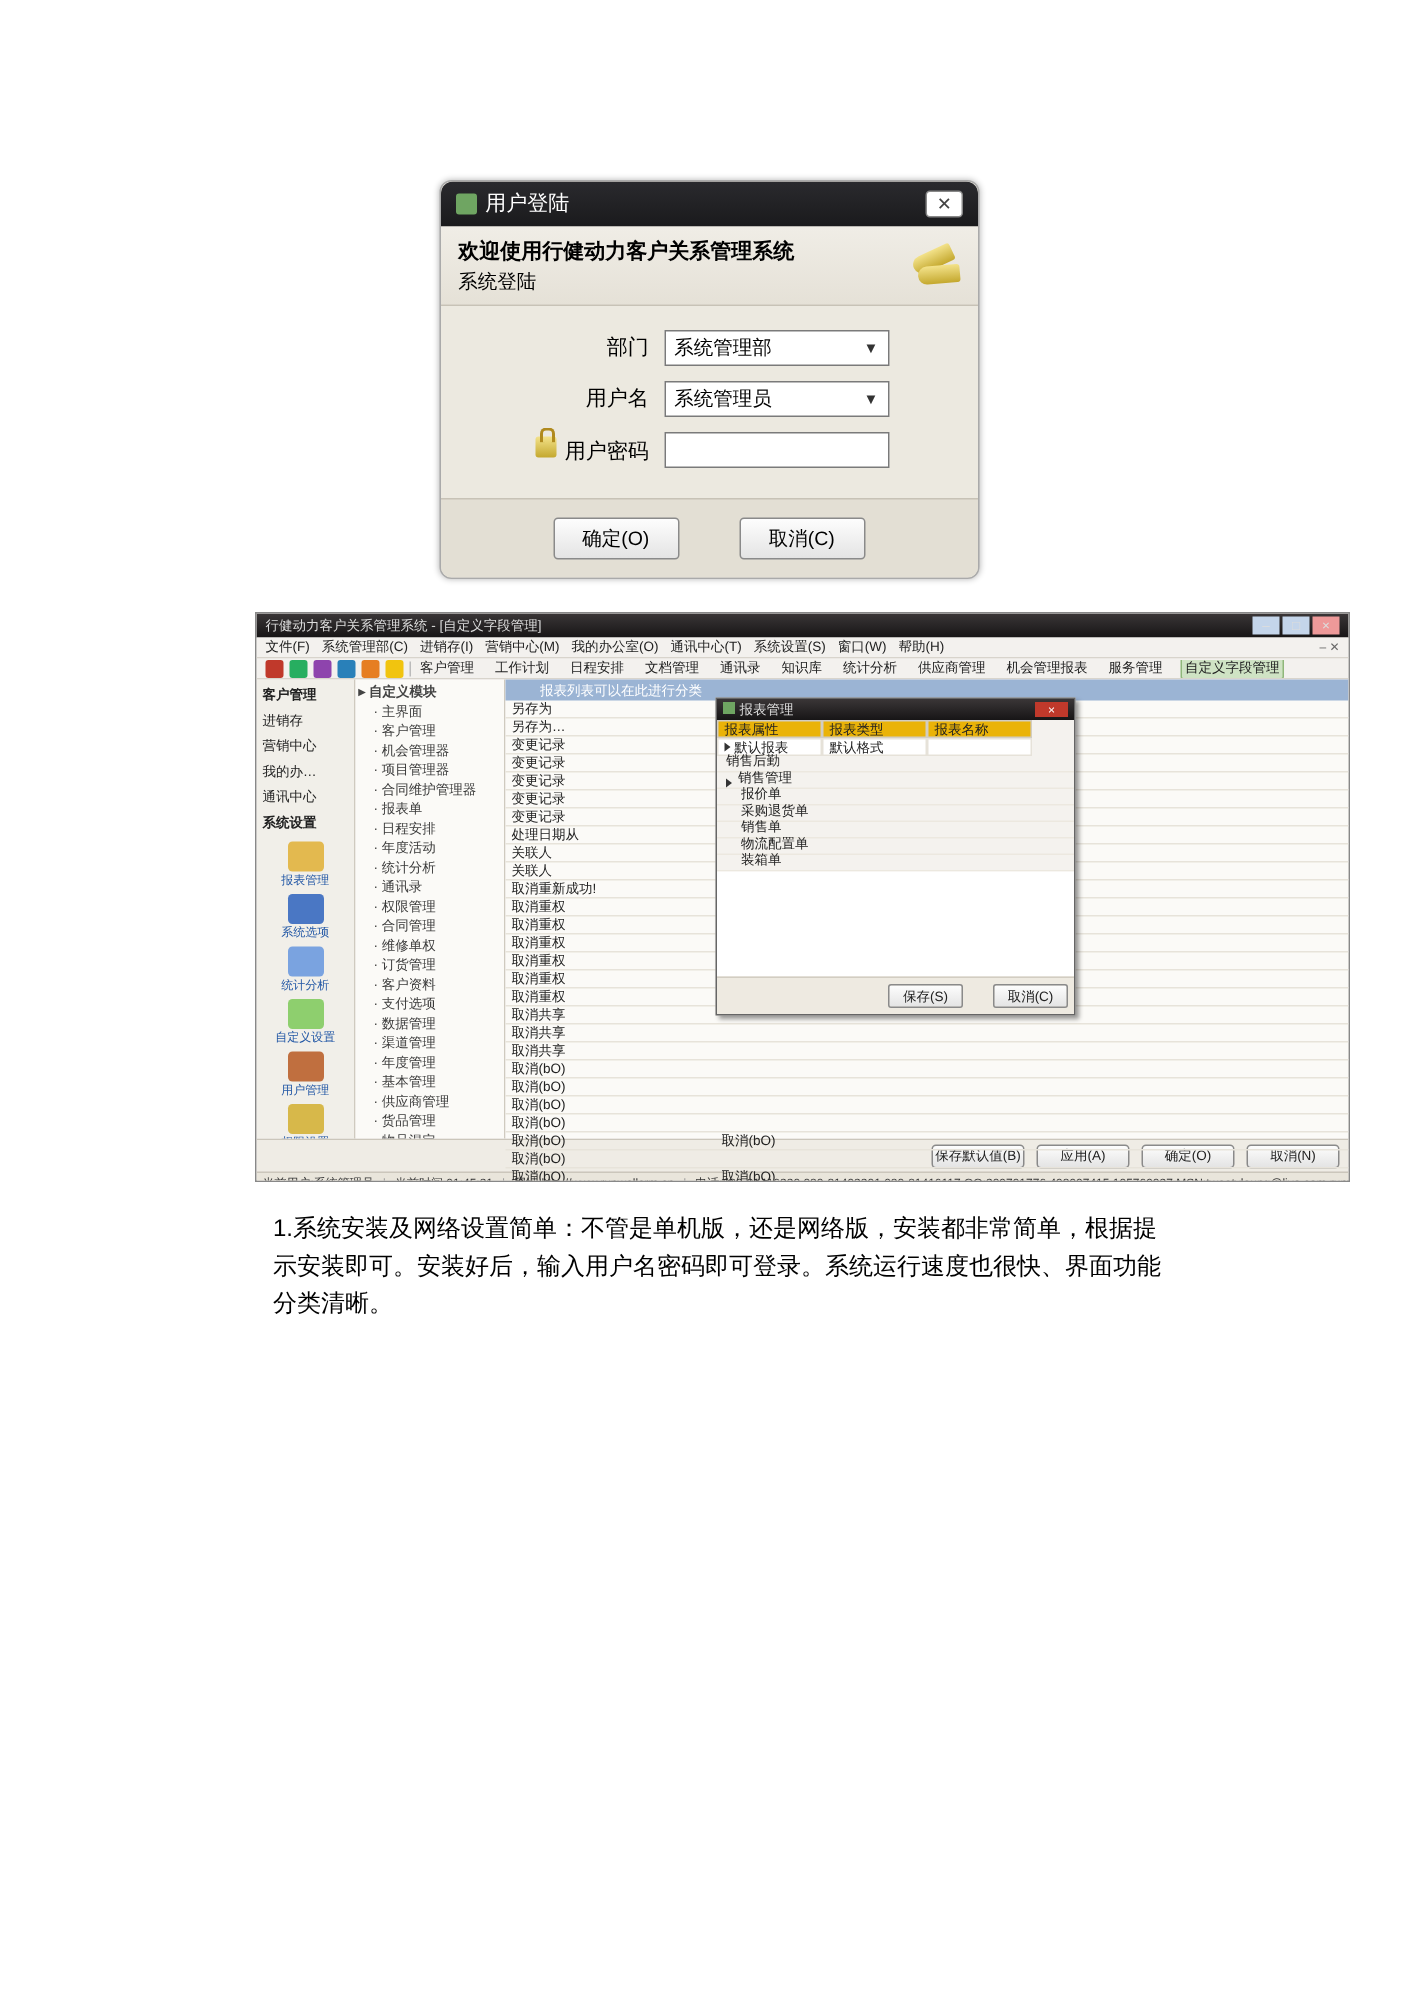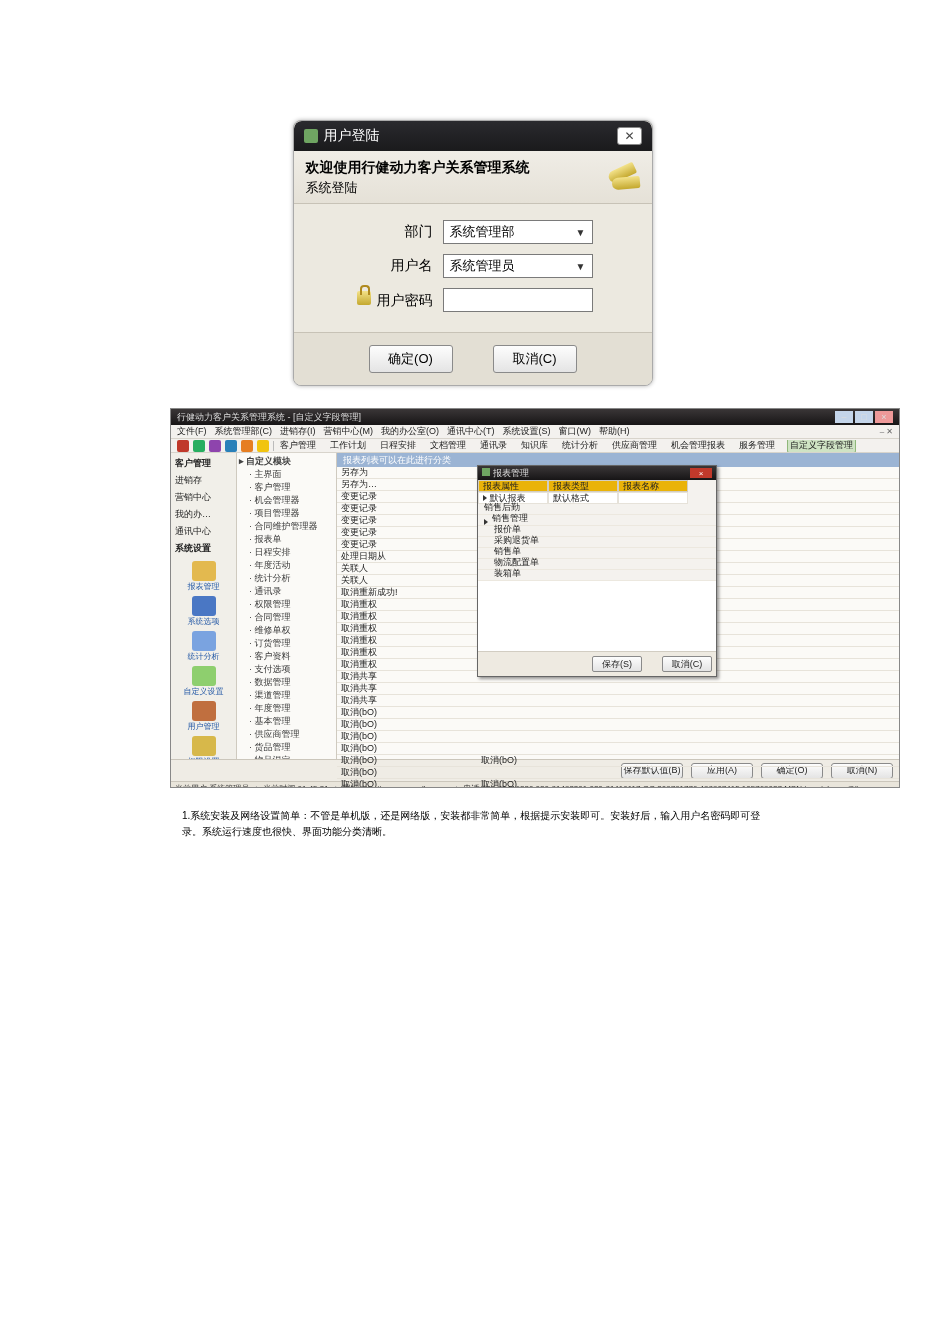--- a/index.html
+++ b/index.html
@@ -43,41 +43,41 @@
   .app-body { display: flex; height: calc(100% - 14px - 14px - 14px - 16px - 14px); }
   .navpanel { width: 66px; background: #f1efe9; border-right: 1px solid #cfcabf; padding: 2px 2px; overflow: hidden; }
   .navhdr { font-weight: bold; padding: 2px 2px; }
   .navitem { padding: 2px 2px; }
   .navbig { display: flex; flex-direction: column; align-items: center; margin: 4px 0; }
   .navbig .bicon { width: 24px; height: 20px; border-radius: 3px; }
   .treepanel { width: 100px; background: #fbfaf7; border-right: 1px solid #cfcabf; padding: 2px 2px; overflow: hidden; }
   .tree-root { font-weight: bold; color: #444; }
   .tree-item { padding-left: 10px; white-space: nowrap; color: #3a3a3a; }
   .contentpanel { flex: 1; background: #fbfaf7; position: relative; }
-  .cp-header { background: #9bb4d4; color: #fff; height: 14px; padding: 1px 6px; font-size: 9px; display: flex; align-items: center; }
+  .cp-header { background: #9bb4d4; color: #fff; height: 14px; padding: 1px 23px; font-size: 9px; display: flex; align-items: center; }
   .cp-table { width: 100%; }
   .cp-row { display: grid; grid-template-columns: 70px 70px 1fr; border-bottom: 1px solid #e7e3da; height: 12px; align-items: center; padding-left: 4px; }
   .cp-row .cell { overflow: hidden; white-space: nowrap; }
   .sub-dialog { position: absolute; left: 140px; top: 12px; width: 240px; background: #f4f2ee; border: 1px solid #666; box-shadow: 2px 2px 3px rgba(0,0,0,0.4); }
   .sd-title { background: linear-gradient(#3a3637,#171516); color: #ddd; height: 14px; display: flex; align-items: center; justify-content: space-between; padding: 0 4px; }
   .sd-title .sd-x { background: #c0392b; color: #fff; width: 22px; height: 10px; display: inline-flex; align-items: center; justify-content: center; font-size: 8px; }
   .sd-grid { display: grid; grid-template-columns: 70px 70px 70px; }
   .sd-h { background: #eab308; border: 1px solid #d2cdc2; padding: 1px 4px; font-weight: normal; height: 12px; display: flex; align-items: center; }
   .sd-cell { border: 1px solid #e6e2d9; padding: 1px 4px; height: 12px; display: flex; align-items: center; background: #fff; }
   .sd-list { padding: 0; }
   .sd-list .li { padding: 0 6px; height: 11px; display: flex; align-items: flex-end; gap: 4px; border-bottom: 1px solid #ece8df; }
   .arrow-r { display: inline-block; width: 0; height: 0; border-top: 3px solid transparent; border-bottom: 3px solid transparent; border-left: 4px solid #333; }
   .sd-btns { display: flex; justify-content: flex-end; gap: 20px; padding: 4px; border-top: 1px solid #d2cdc2; background: #eeeae1; }
   .sd-btn { min-width: 50px; height: 16px; display: inline-flex; align-items: center; justify-content: center; background: linear-gradient(#fdfdfd,#e4e4e4); border: 1px solid #8a8a8a; border-radius: 2px; font-size: 9px; }
   .bottombar { background: #efece5; border-top: 1px solid #cbc6bb; padding: 3px 6px; display: flex; justify-content: flex-end; gap: 8px; height: 22px; align-items: center; }
   .bottombar .bbtn { min-width: 62px; height: 16px; display: inline-flex; align-items: center; justify-content: center; background: linear-gradient(#fdfdfd,#e4e4e4); border: 1px solid #8a8a8a; border-radius: 3px; font-size: 9px; }
   .statusbar { background: #e9e5db; border-top: 1px solid #cbc6bb; height: 14px; padding: 1px 4px; display: flex; align-items: center; gap: 6px; font-size: 8px; color: #333; white-space: nowrap; overflow: hidden; }
 
   
-  .para { margin: 6px 0 0 12px; font-size: 10px; line-height: 1.55; }
+  .para { margin: 6px 0 0 12px; font-size: 16px; line-height: 1.55; }
   .para .plabel { display: inline; }
 </style>
 </head>
 <body>
 
 <div class="doc-page">
 
   <div class="login-dialog">
     <div class="login-titlebar">
       <div class="t-left">

